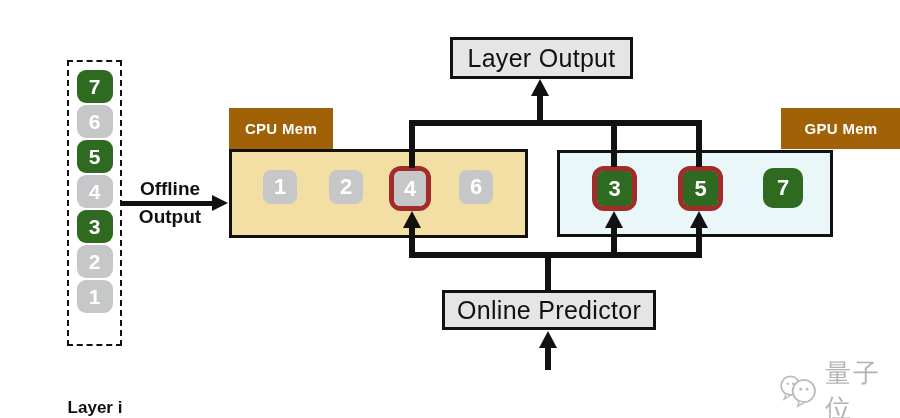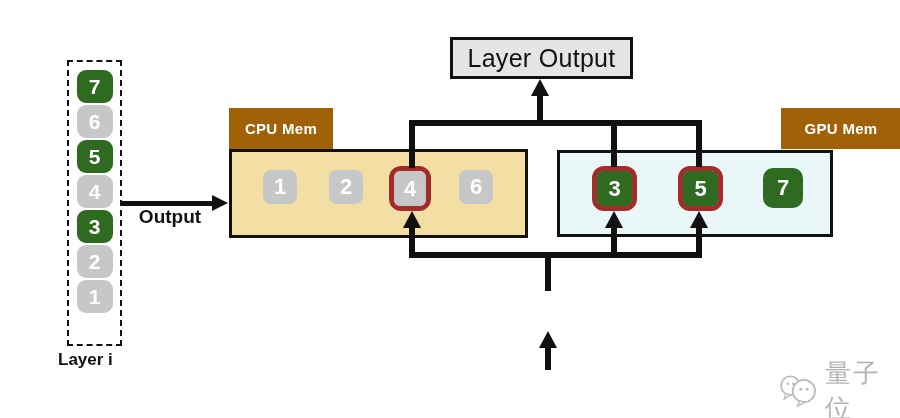--- a/index.html
+++ b/index.html
@@ -49,21 +49,21 @@
   .ah-up{
     position:absolute;width:0;height:0;
     border-left:9px solid transparent;border-right:9px solid transparent;
     border-bottom:17px solid #111;
   }
   .ah-right{
     position:absolute;width:0;height:0;
     border-top:8px solid transparent;border-bottom:8px solid transparent;
     border-left:16px solid #111;
   }
-  .small-caption{position:absolute;font-weight:bold;font-size:17px;}
+  .small-caption{position:absolute;font-weight:bold;font-size:17px;text-align:center;margin-top:48px;}
   .split-label{
     position:absolute;left:126px;width:88px;text-align:center;
     font-weight:bold;font-size:19px;line-height:22px;
   }
   
   .watermark{position:absolute;left:778px;top:356px;display:flex;align-items:center;gap:6px;}
   .watermark-text{color:#b3b3b3;font-size:26px;letter-spacing:2px;}
 </style>
 </head>
 <body>
@@ -74,20 +74,21 @@
     <div class="blk green">7</div>
     <div class="blk gray">6</div>
     <div class="blk green">5</div>
     <div class="blk gray">4</div>
     <div class="blk green">3</div>
     <div class="blk gray">2</div>
     <div class="blk gray">1</div>
   </div>
   <div class="small-caption" style="left:58px;top:350px;width:74px;">Layer i</div>
 
+  <div class="split-label" style="top:178px;">Offline</div>
   <div class="split-label" style="top:206px;">Output</div>
   <div class="line" style="left:122px;top:201px;width:92px;height:5px;"></div>
   <div class="ah-right" style="left:212px;top:195px;"></div>
 
   <div class="tab" style="left:229px;top:108px;width:104px;height:41px;">CPU Mem</div>
   <div class="memregion cpu-region" style="left:229px;top:149px;width:299px;height:89px;"></div>
   <div class="blk gray abs" style="left:263px;top:170px;">1</div>
   <div class="blk gray abs" style="left:329px;top:170px;">2</div>
   <div class="redwrap" style="left:389px;top:166px;width:42px;height:45px;">
     <div class="blk gray">4</div>
@@ -114,20 +115,21 @@
   <div class="line" style="left:409px;top:252px;width:293px;height:6px;"></div>
   <div class="line" style="left:545px;top:256px;width:6px;height:35px;"></div>
   <div class="line" style="left:409px;top:227px;width:6px;height:30px;"></div>
   <div class="ah-up" style="left:403px;top:211px;"></div>
   <div class="line" style="left:611px;top:227px;width:6px;height:30px;"></div>
   <div class="ah-up" style="left:605px;top:211px;"></div>
   <div class="line" style="left:696px;top:227px;width:6px;height:30px;"></div>
   <div class="ah-up" style="left:690px;top:211px;"></div>
 
   <div class="labelbox" style="left:450px;top:37px;width:183px;height:42px;">Layer Output</div>
+  <div class="labelbox" style="left:442px;top:290px;width:214px;height:40px;">Online Predictor</div>
 
   <div class="line" style="left:545px;top:348px;width:6px;height:22px;"></div>
   <div class="ah-up" style="left:539px;top:331px;"></div>
 
   <div class="watermark">
     <svg width="46" height="42" viewBox="0 0 46 42">
       <g fill="#ffffff" stroke="#bcbcbc" stroke-width="2">
         <circle cx="14" cy="15" r="10.5"></circle>
         <path d="M9 24 L7 30 L14 25.5 Z" stroke-width="1.6"></path>
         <circle cx="29" cy="21" r="12.5"></circle>

